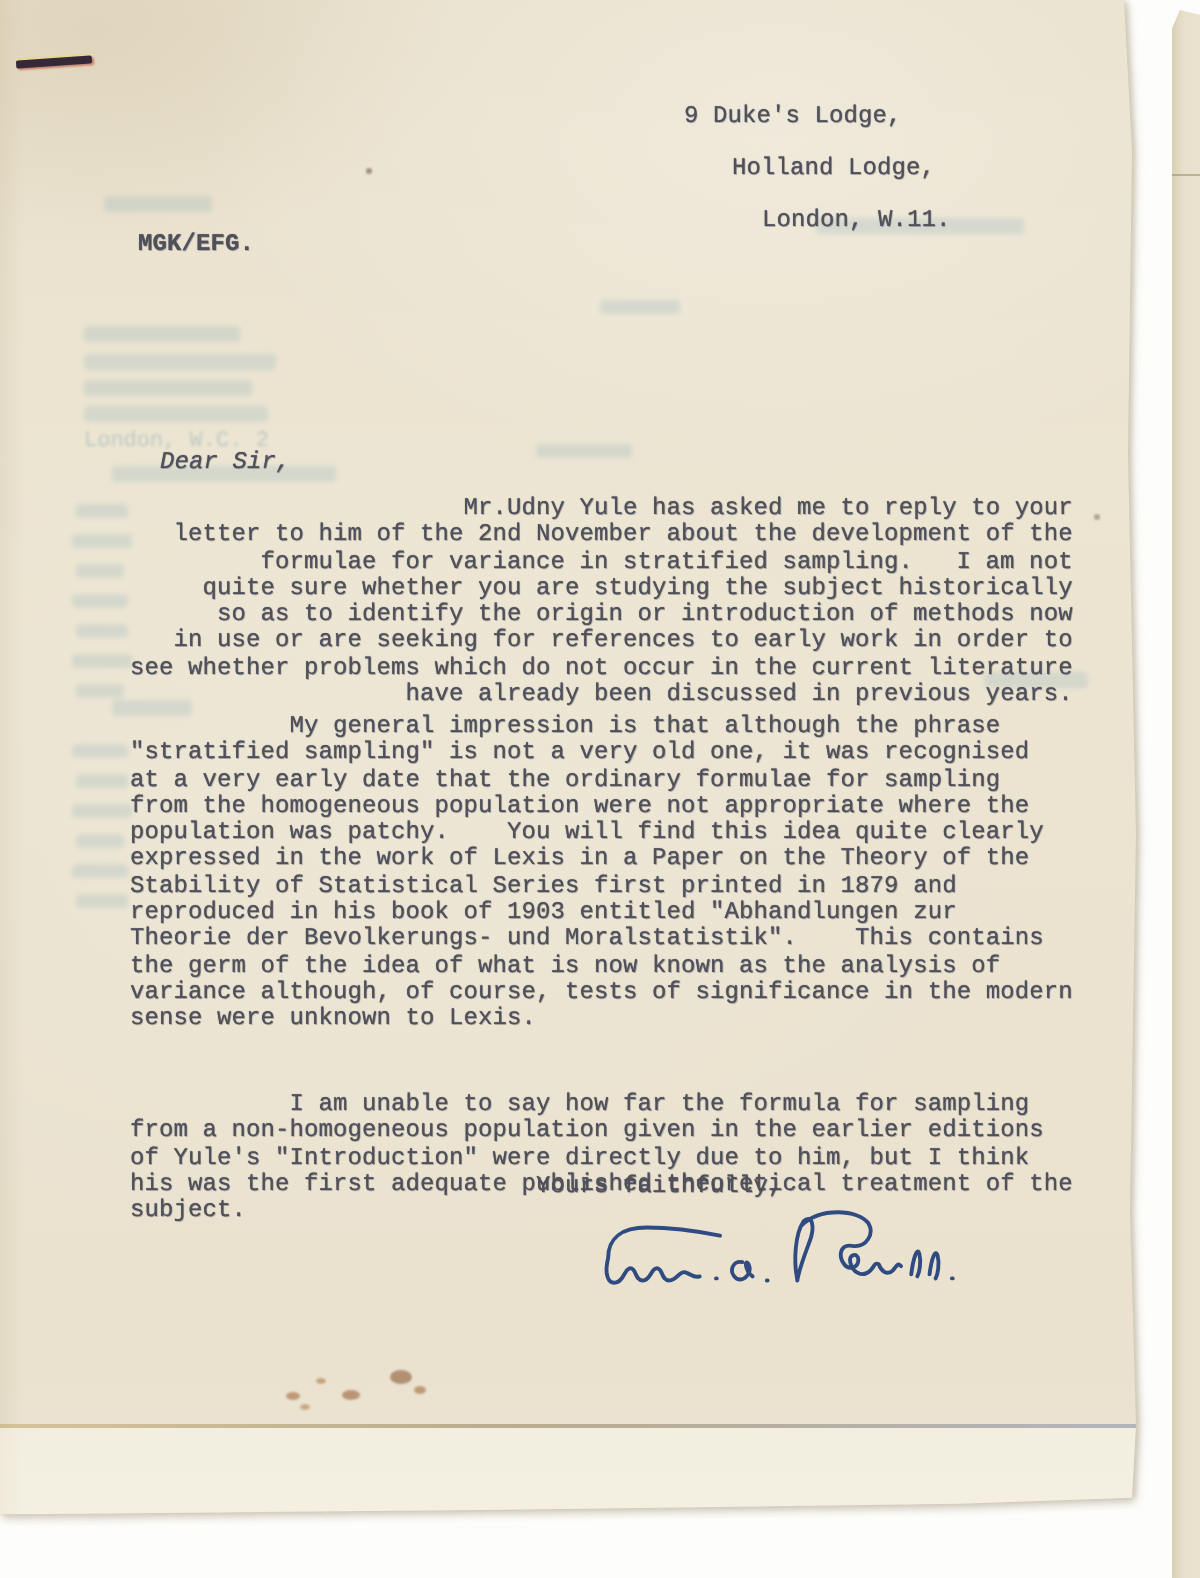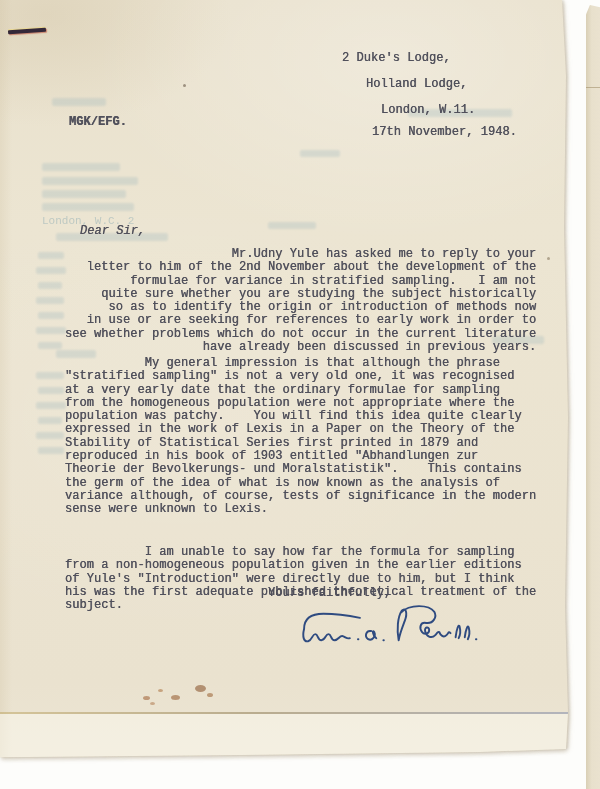--- a/index.html
+++ b/index.html
@@ -79,24 +79,23 @@
           <div class="ghost" style="left: 38px; top: 417px; width: 24px; height: 7px;"></div>
           <div class="ghost" style="left: 36px; top: 432px; width: 28px; height: 7px;"></div>
           <div class="ghost" style="left: 38px; top: 447px; width: 26px; height: 7px;"></div>
         </div>
       <div class="ghost-text">London, W.C. 2</div>
 
       <div class="staple"></div>
       <div class="crease"></div>
       <div class="below-crease"></div>
 
-      <div class="tw a0">2 Duke's Lodge,</div>
+      <div class="tw a0">9 Duke's Lodge,</div>
       <div class="tw a1">Holland Lodge,</div>
       <div class="tw a2">London, W.11.</div>
-      <div class="tw a3">17th November, 1948.</div>
 
       <div class="tw ref">MGK/EFG.</div>
       <div class="tw salutation">Dear Sir,</div>
 
       <div class="tw p1">           Mr.Udny Yule has asked me to reply to your
 letter to him of the 2nd November about the development of the
 formulae for variance in stratified sampling.   I am not
 quite sure whether you are studying the subject historically
 so as to identify the origin or introduction of methods now
 in use or are seeking for references to early work in order to

